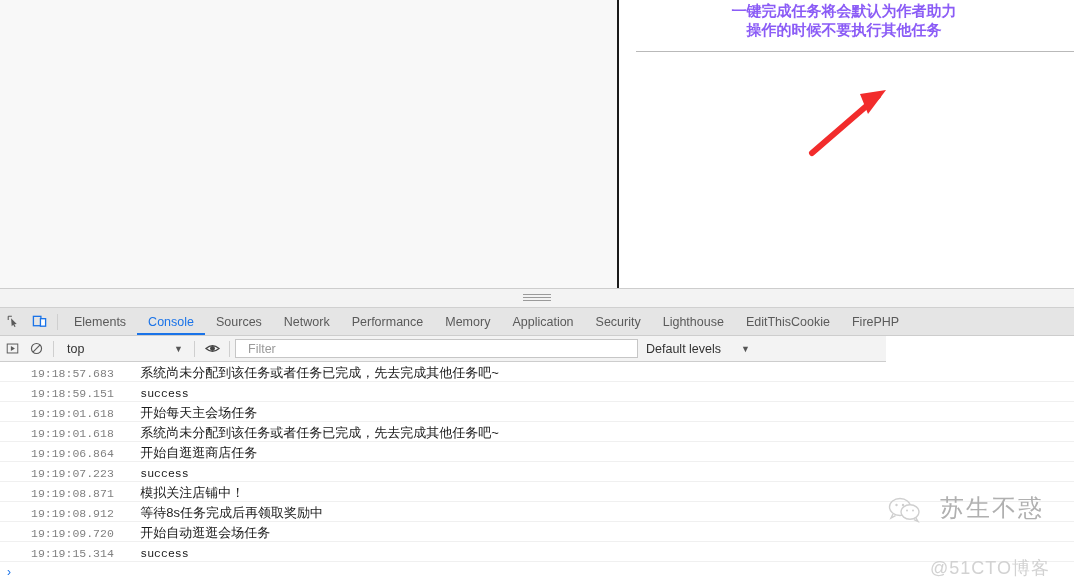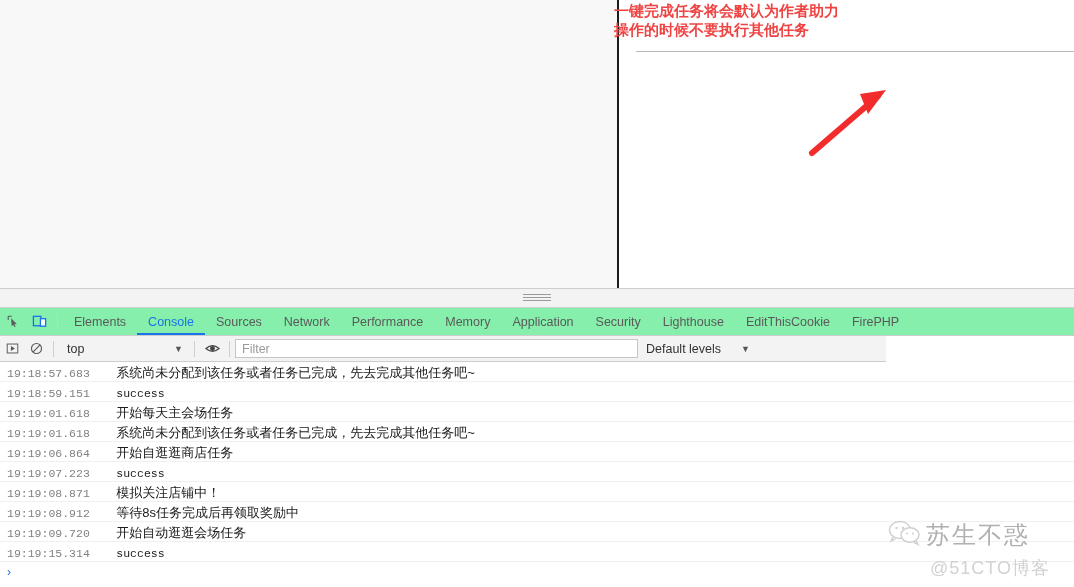--- a/index.html
+++ b/index.html
@@ -18,22 +18,22 @@
   }
   .page-frame {
     position: absolute; left: 617px; top: 0; width: 457px; height: 288px;
     background: #ffffff;
     border-left: 2px solid #1b1b1b;
     box-sizing: border-box;
   }
   .warning-text {
     position: absolute; right: 0px; top: 1px;
     width: 460px;
-    text-align: left;
-    color: #ef4444;
+    text-align: center;
+    color: #8b5cf6;
     font-weight: bold;
     font-size: 15px;
     line-height: 19px;
     letter-spacing: 0px;
     white-space: nowrap;
   }
   .warning-text .l2 { display: block; }
   .page-hr {
     position: absolute; left: 17px; top: 43px; width: 440px; height: 0;
     border: none; border-top: 1px solid #b9b9b9;
@@ -57,21 +57,21 @@
     position: absolute; left: 50%; top: 5px; transform: translateX(-50%);
     width: 28px; height: 7px;
   }
   .resizer .grip span {
     display: block; height: 1px; background: #9a9a9a; margin-bottom: 2px;
   }
 
   
   .tabbar {
     position: absolute; left: 0; top: 19px; width: 1074px; height: 27px;
-    background: #86efac;
+    background: #e5e5e5;
     border-bottom: 1px solid #cdcdcd;
     display: flex; align-items: center;
   }
   .tb-icon {
     width: 26px; height: 26px;
     display: flex; align-items: center; justify-content: center;
     cursor: pointer;
   }
   .tb-sep { width: 1px; height: 16px; background: #cfcfcf; margin: 0 5px; }
   .tab {
@@ -108,21 +108,21 @@
     cursor: pointer;
     box-sizing: border-box;
   }
   .caret { font-size: 9px; color: #555; }
   .filter-input {
     width: 403px; height: 19px;
     border: 1px solid #c6c6c6;
     background: #fff;
     font-size: 12.5px;
     color: #333;
-    padding: 0 6px;
+    padding: 0 12px;
     font-family: "Liberation Sans", sans-serif;
     box-sizing: border-box;
   }
   .filter-input::placeholder { color: #9a9a9a; }
   .levels {
     display: flex; align-items: center; gap: 20px;
     margin-left: 8px;
     font-size: 12.5px; color: #333;
     cursor: pointer;
   }
@@ -138,40 +138,41 @@
     line-height: 20px;
     border-bottom: 1px solid #f0f0f0;
     white-space: nowrap;
     padding-left: 7px;
     box-sizing: border-box;
   }
   .log-time {
     color: #808080;
     font-family: "Liberation Mono", "DejaVu Sans Mono", monospace;
     font-size: 11.5px;
+    margin-left: 24px;
   }
   .log-msg {
     color: #202020;
     font-size: 13px;
     margin-left: 22px;
     font-family: "Liberation Sans", sans-serif;
   }
   .log-msg.mono {
     font-family: "Liberation Mono", "DejaVu Sans Mono", monospace;
     font-size: 11.5px;
   }
   .prompt-row {
     height: 20px; line-height: 20px; padding-left: 7px;
     color: #1a73e8; font-size: 12px;
   }
 
   
   .watermark {
-    position: absolute; left: 888px; top: 519px;
-    display: flex; align-items: flex-start; gap: 4px;
+    position: absolute; left: 888px; top: 492px;
+    display: flex; align-items: flex-end; gap: 18px;
     pointer-events: none;
   }
   .wm-name {
     font-size: 24px; color: #b0b0b0; letter-spacing: 2px;
     font-family: "Liberation Sans", sans-serif;
   }
   .wm-sub {
     position: absolute; left: 930px; top: 556px;
     font-size: 18px; color: #d2d2d2; letter-spacing: 1px;
     pointer-events: none;

